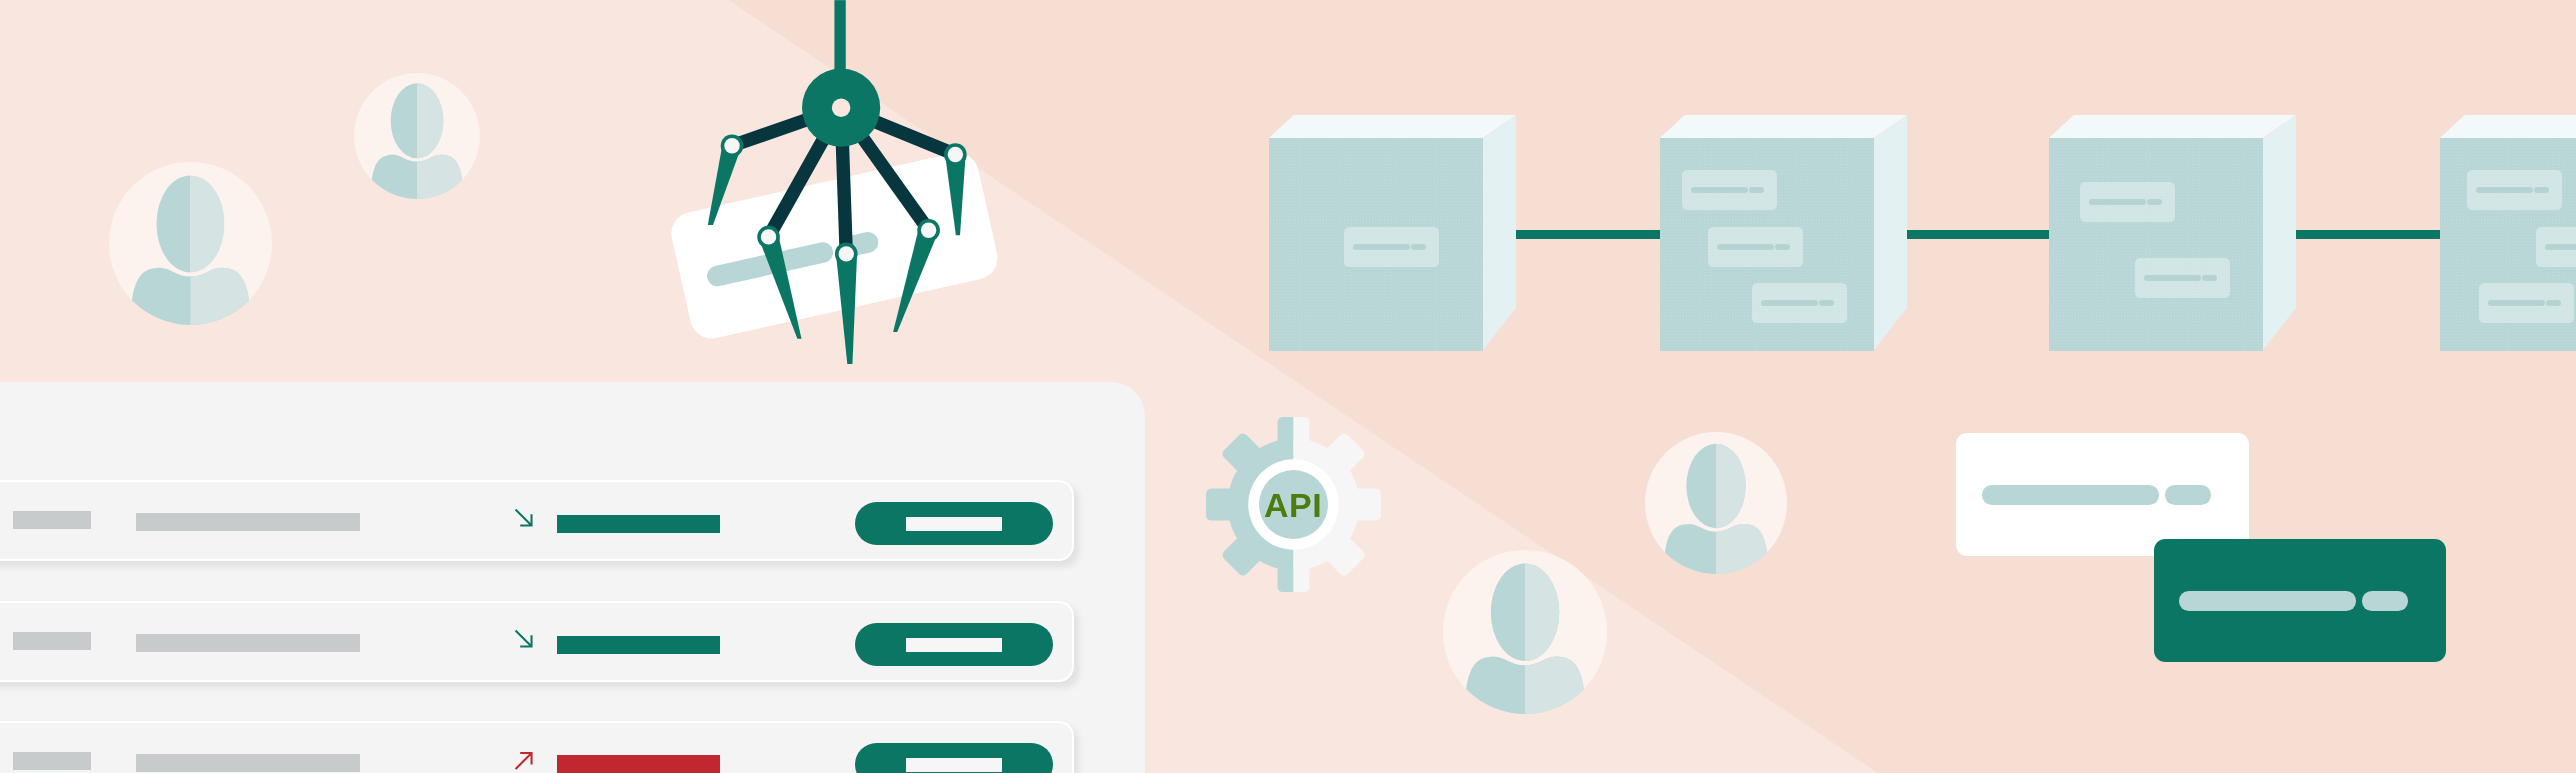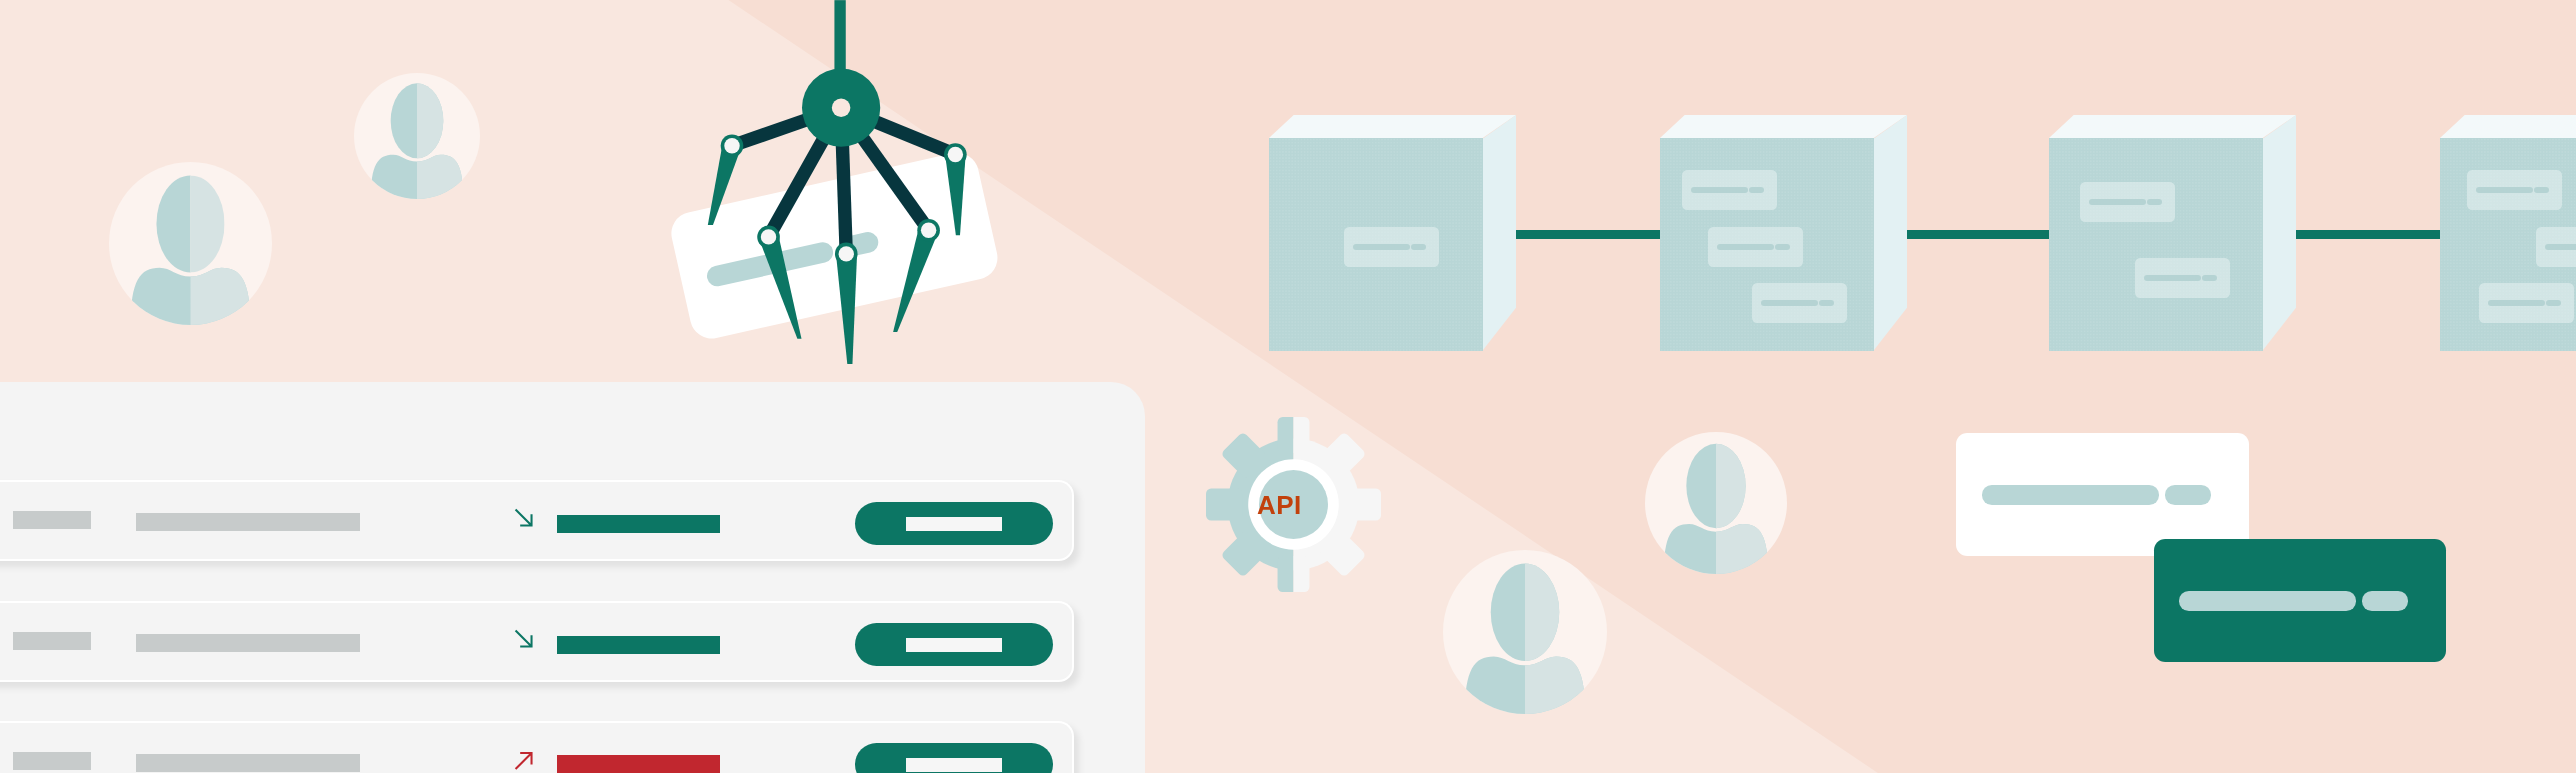--- a/index.html
+++ b/index.html
@@ -210,21 +210,21 @@
     </defs>
     <g clip-path="url(#gearL)" fill="#b8d6d6">
         <use href="#gearShape"></use>
       </g>
     <g clip-path="url(#gearR)" fill="#f6f6f6">
         <use href="#gearShape"></use>
       </g>
     <circle r="88" fill="#ffffff"></circle>
     <circle r="67" fill="#b8d6d6"></circle>
   </svg>
-  <div class="abs" style="left:1257px;top:491px;width:72px;text-align:left;font-weight:bold;font-size:26px;color:#c2410c;letter-spacing:0.5px;line-height:28px;">API</div>
+  <div class="abs" style="left:1257px;top:491px;width:72px;text-align:center;font-weight:bold;font-size:34px;color:#4d7c0f;letter-spacing:0.5px;line-height:28px;">API</div>
 
   <div class="connector" style="left:1514px;top:230px;width:147px"></div>
   <div class="connector" style="left:1904px;top:230px;width:147px"></div>
   <div class="connector" style="left:2295px;top:230px;width:145px"></div>
 
   <div class="cube" style="left:1269px">
     <div class="top"></div>
       <div class="side"></div>
     <div class="front">
       <div class="chip" style="left:75px;top:89px">

